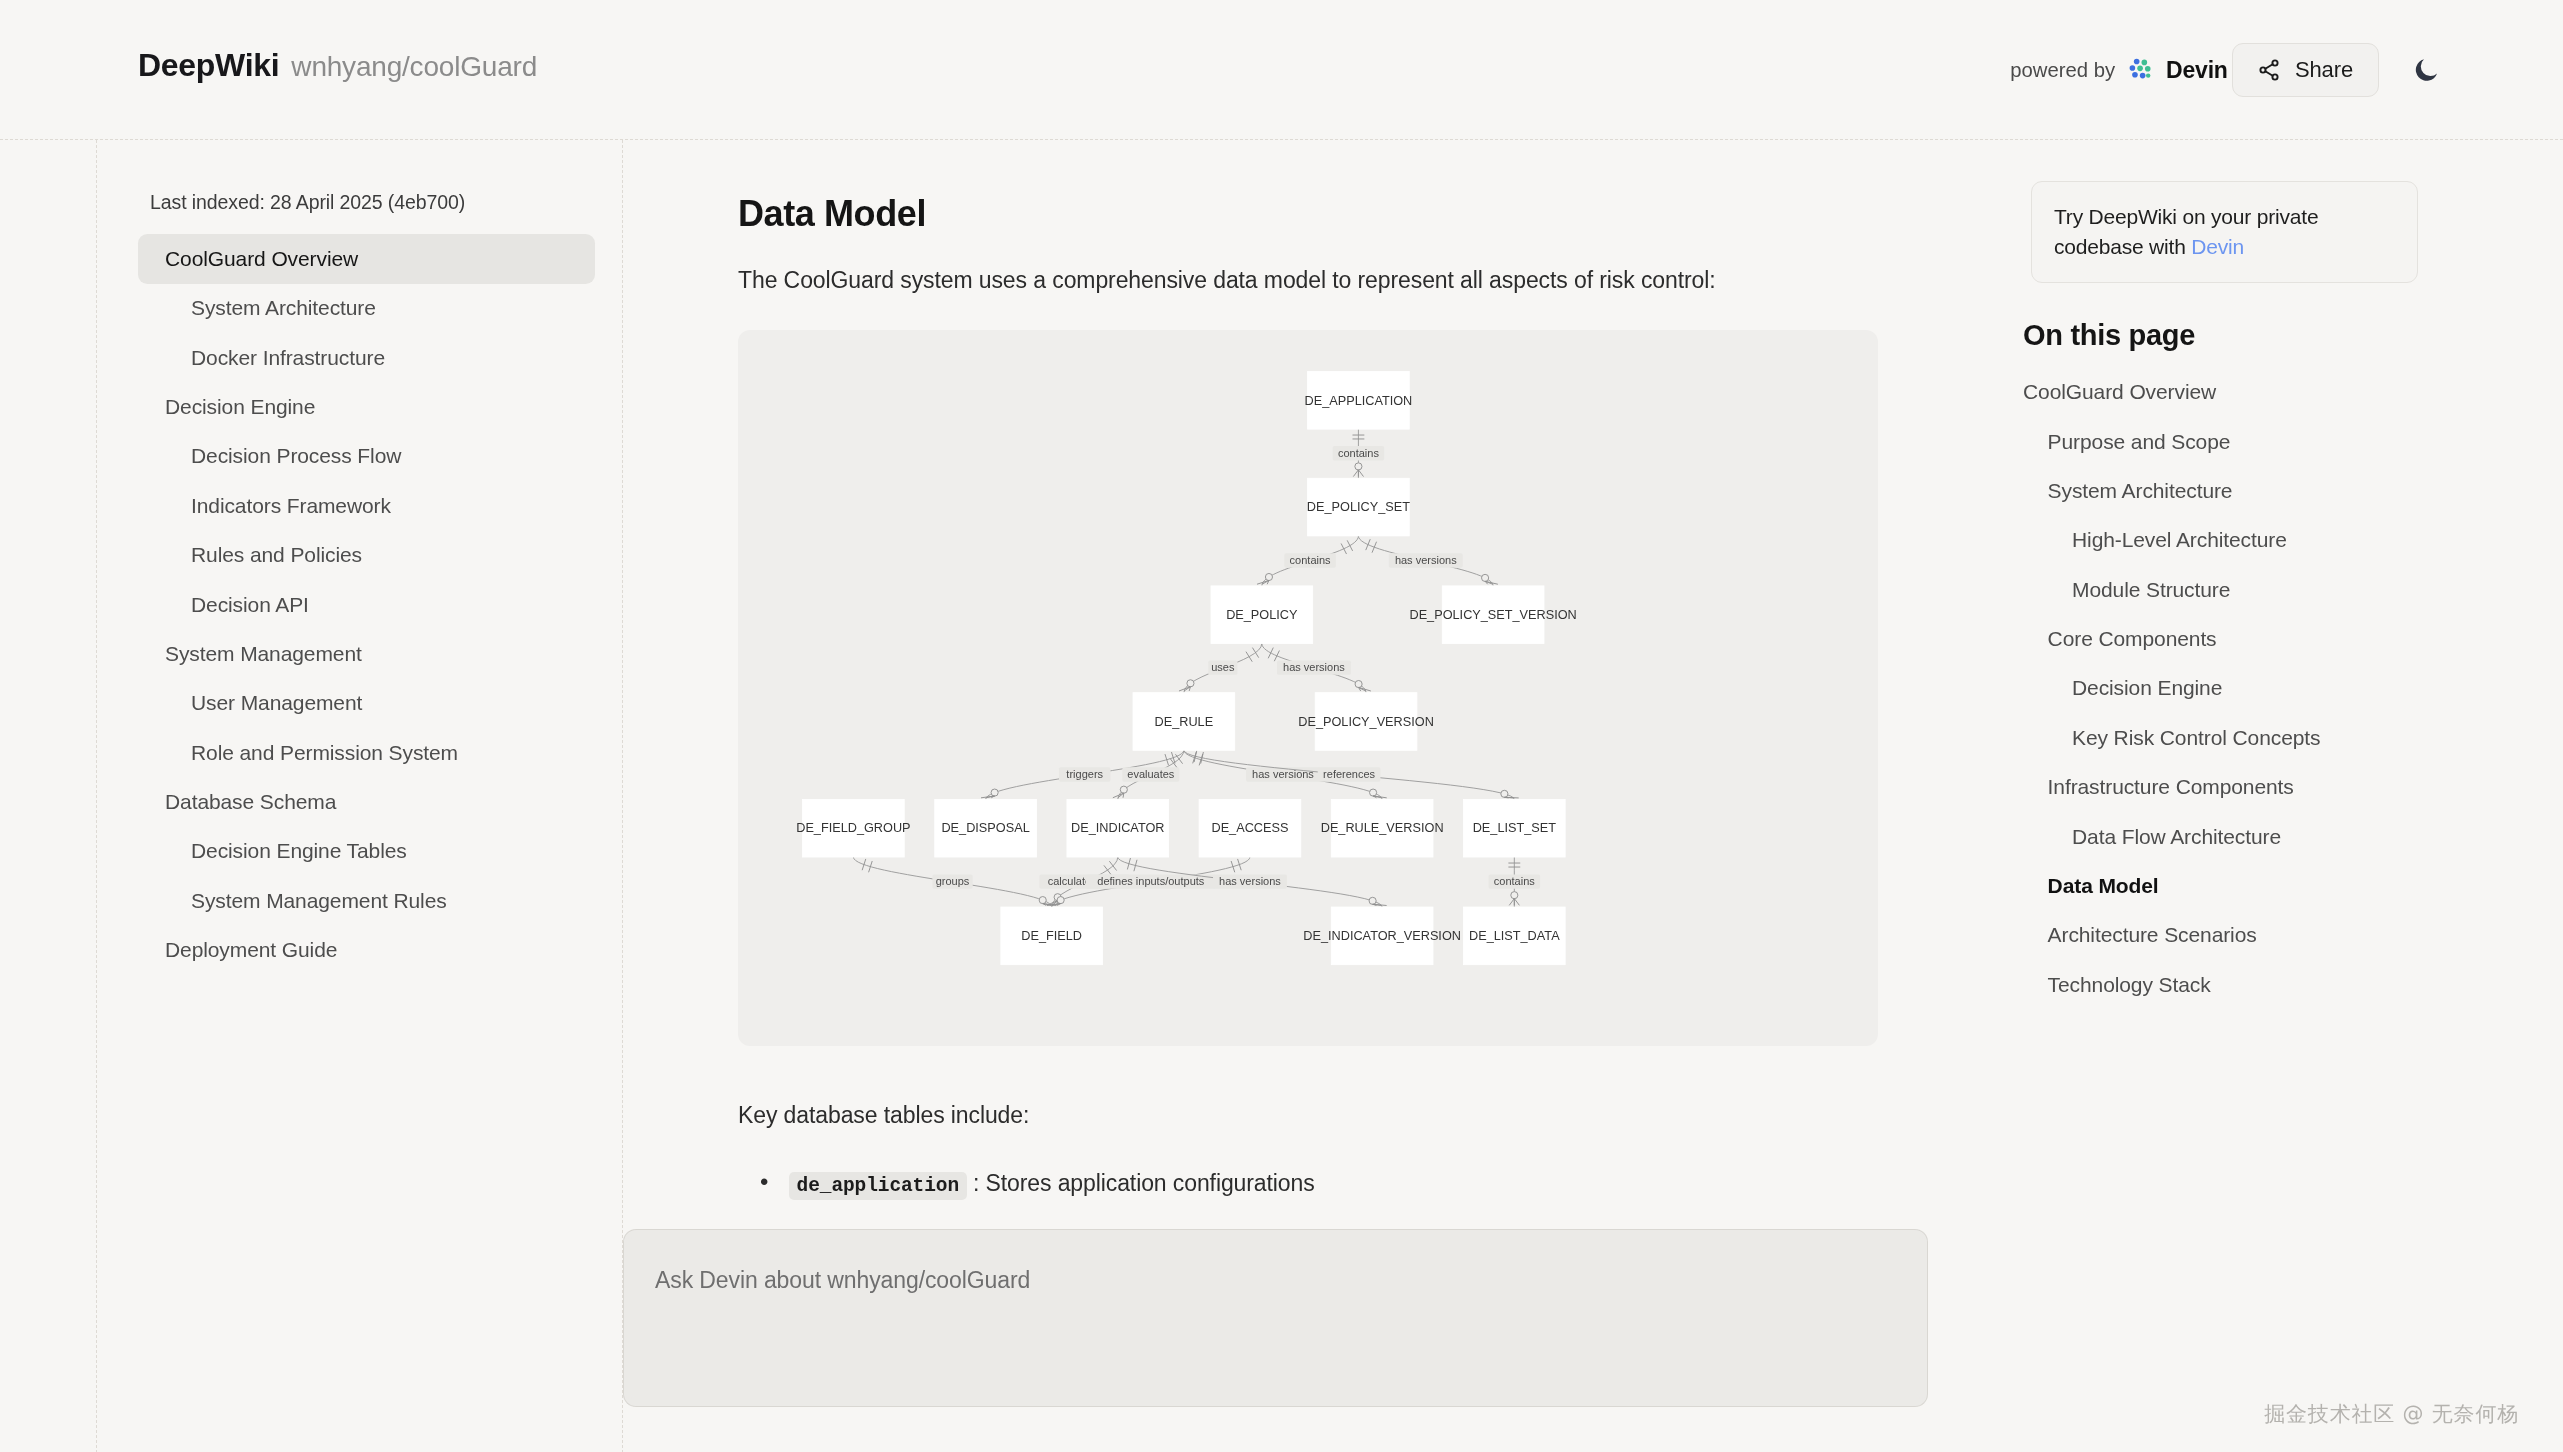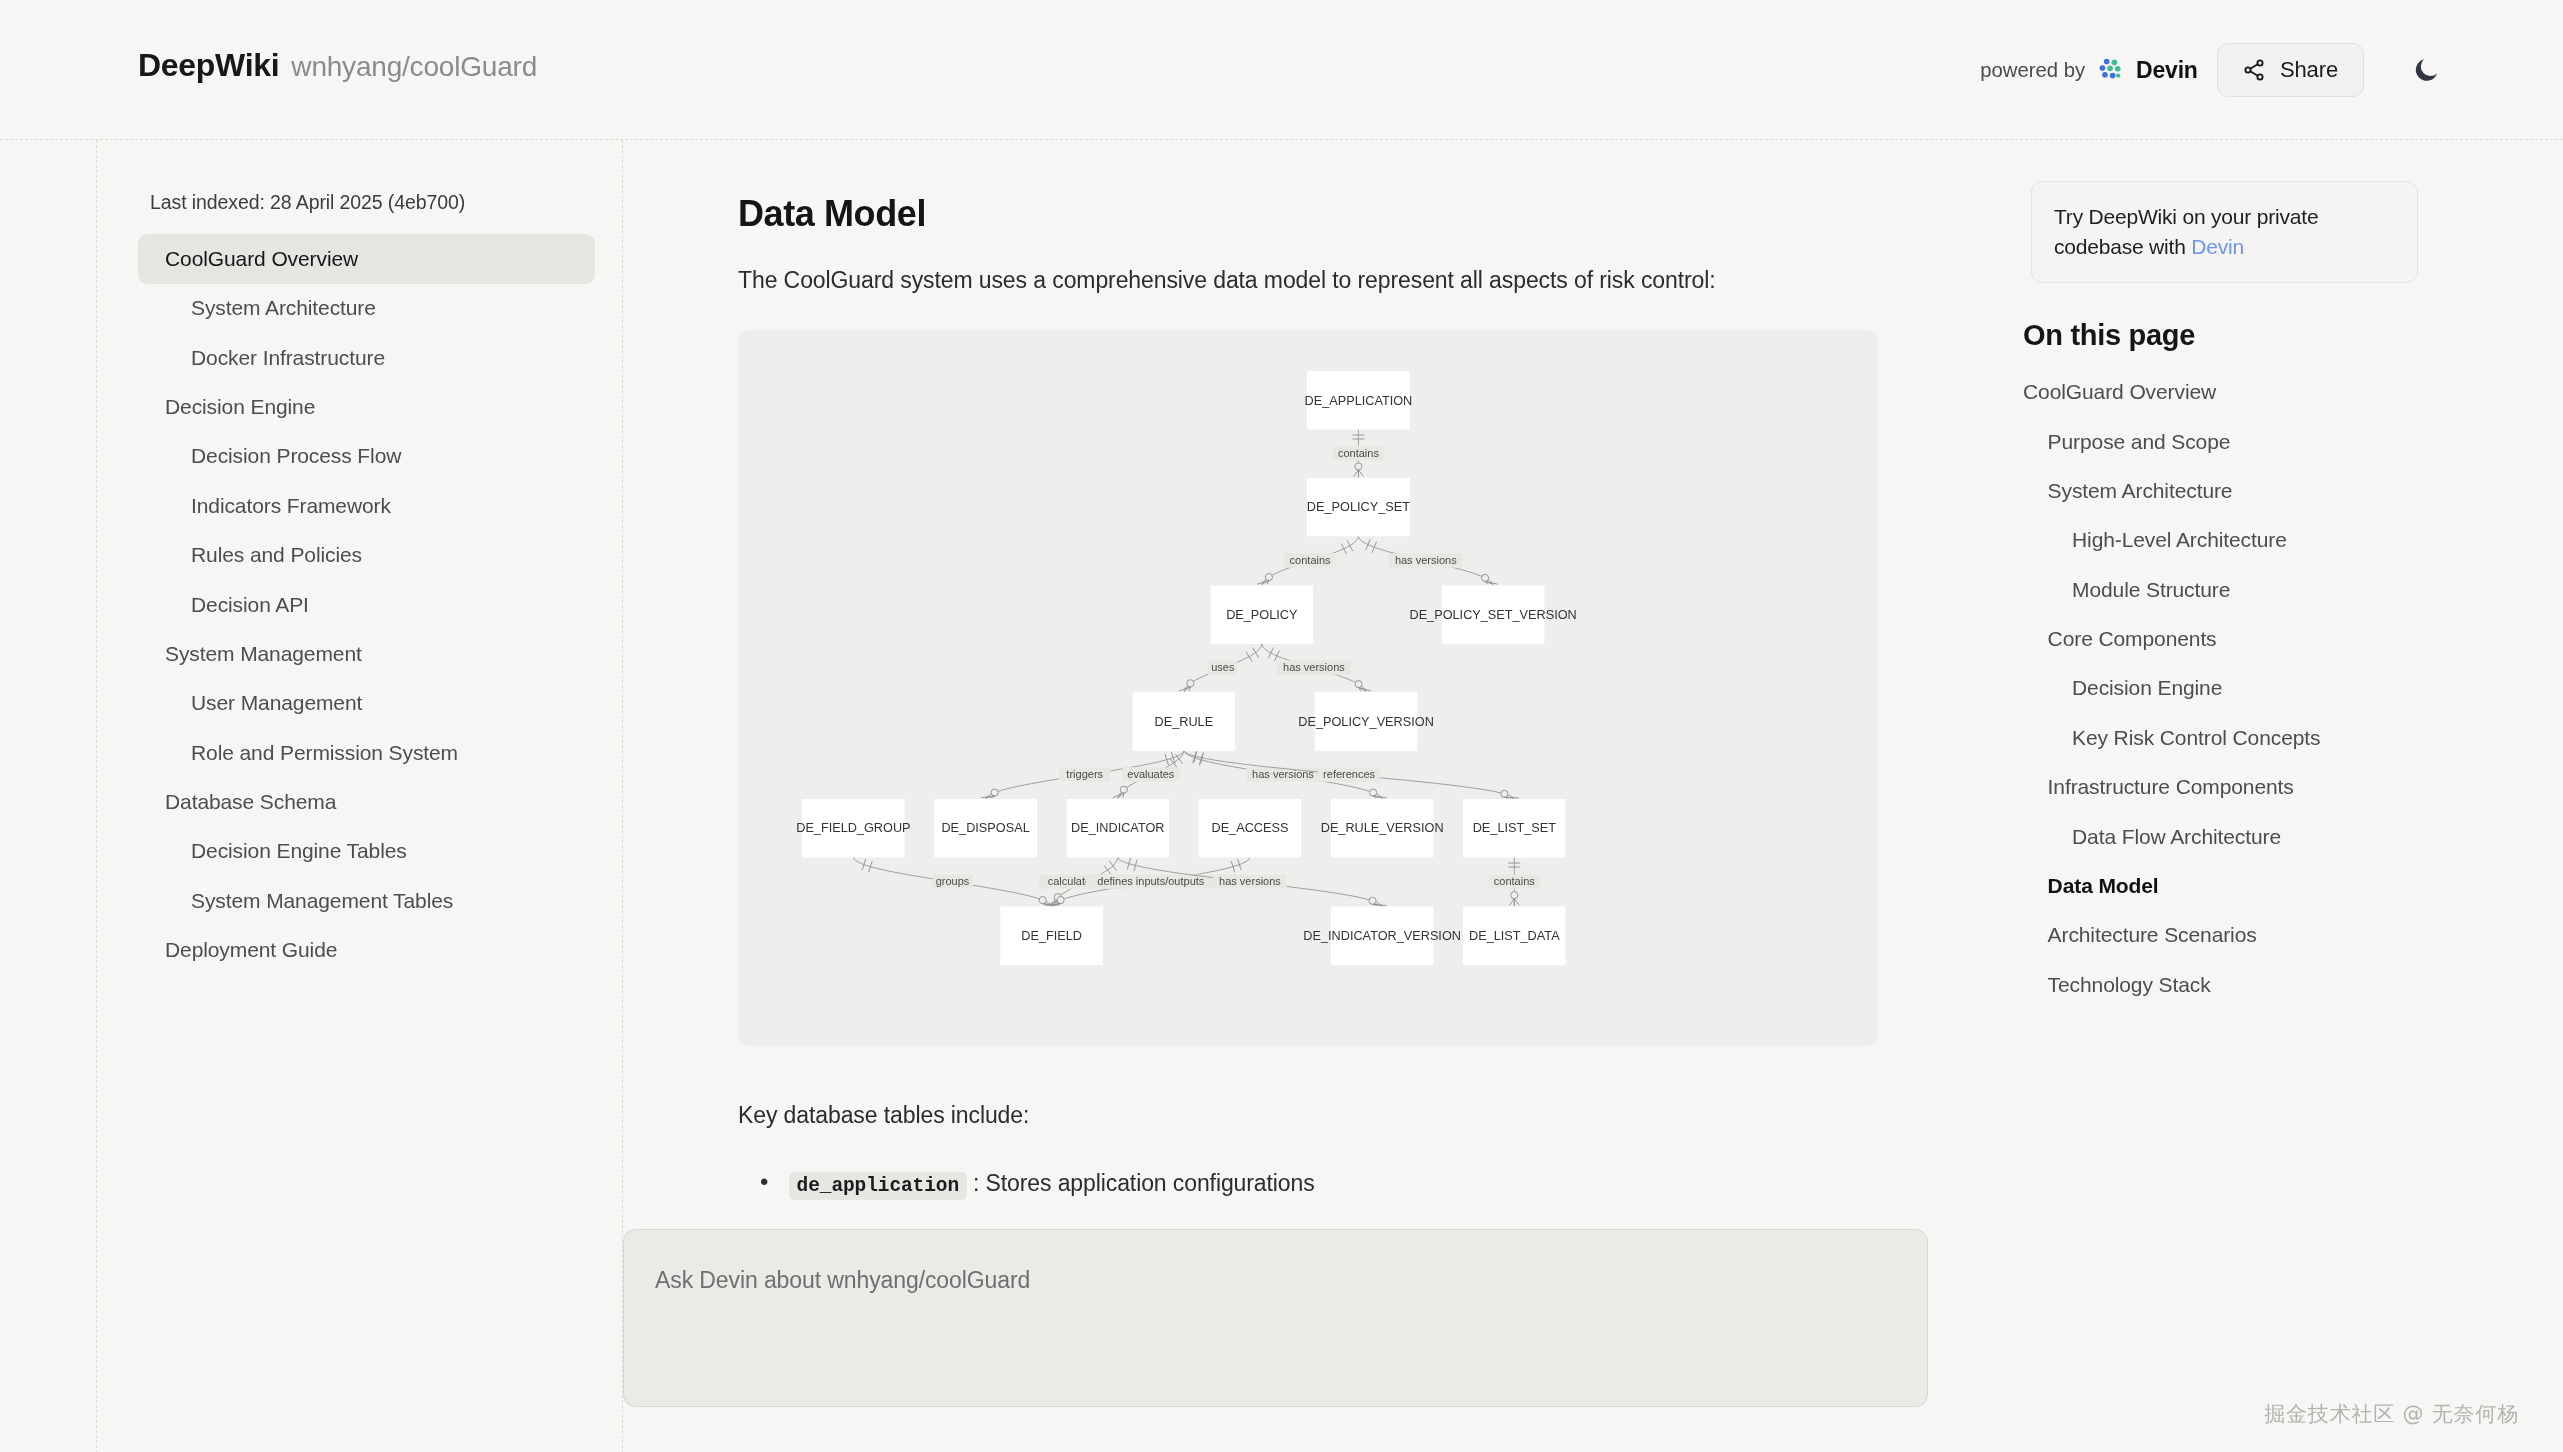--- a/index.html
+++ b/index.html
@@ -14,21 +14,21 @@
   
   #header {
     position: absolute; left: 0; top: 0; width: 2563px; height: 140px;
     border-bottom: 1.7px dashed #dedad4;
     display: flex; align-items: center;
   }
   #brand { position: absolute; left: 138px; top: 47px; display: flex; align-items: baseline; gap: 12px; }
   #brand .logo { font-size: 32px; font-weight: 700; color: #18181b; letter-spacing: -0.3px; }
   #brand .repo { font-size: 28px; font-weight: 400; color: #8b8b8b; letter-spacing: -0.2px; }
 
-  #header-right { position: absolute; right: 113px; top: 0; height: 140px; display: flex; align-items: center; gap: 19px; }
+  #header-right { position: absolute; right: 113px; top: 0; height: 140px; display: flex; align-items: center; gap: 4px; }
   .powered { display: flex; align-items: center; gap: 11px; }
   .powered .pb-text { font-size: 20.3px; color: #4a4a4a; }
   .powered .devin-word { font-size: 23px; font-weight: 700; color: #111; letter-spacing: -0.2px; }
   .devin-logo { width: 29px; height: 29px; display: block; }
 
   #share-btn {
     display: flex; align-items: center; gap: 13.6px;
     padding: 12.7px 24.6px;
     border: 1.4px solid #e2e0dc; border-radius: 11px;
     background: #f2f1ef; cursor: pointer;
@@ -190,21 +190,21 @@
         <div class="nav-item lvl0">Decision Engine</div>
         <div class="nav-item lvl1">Decision Process Flow</div>
         <div class="nav-item lvl1">Indicators Framework</div>
         <div class="nav-item lvl1">Rules and Policies</div>
         <div class="nav-item lvl1">Decision API</div>
         <div class="nav-item lvl0">System Management</div>
         <div class="nav-item lvl1">User Management</div>
         <div class="nav-item lvl1">Role and Permission System</div>
         <div class="nav-item lvl0">Database Schema</div>
         <div class="nav-item lvl1">Decision Engine Tables</div>
-        <div class="nav-item lvl1">System Management Tables</div>
+        <div class="nav-item lvl1">System Management Rules</div>
         <div class="nav-item lvl0">Deployment Guide</div>
       </div>
   </nav>
 
   <main id="main">
     <h1 id="page-title">Data Model</h1>
     <p id="intro">The CoolGuard system uses a comprehensive data model to represent all aspects of risk control:</p>
 
     <div id="diagram-card">
       <svg id="erd" viewBox="0 0 1345 845">

